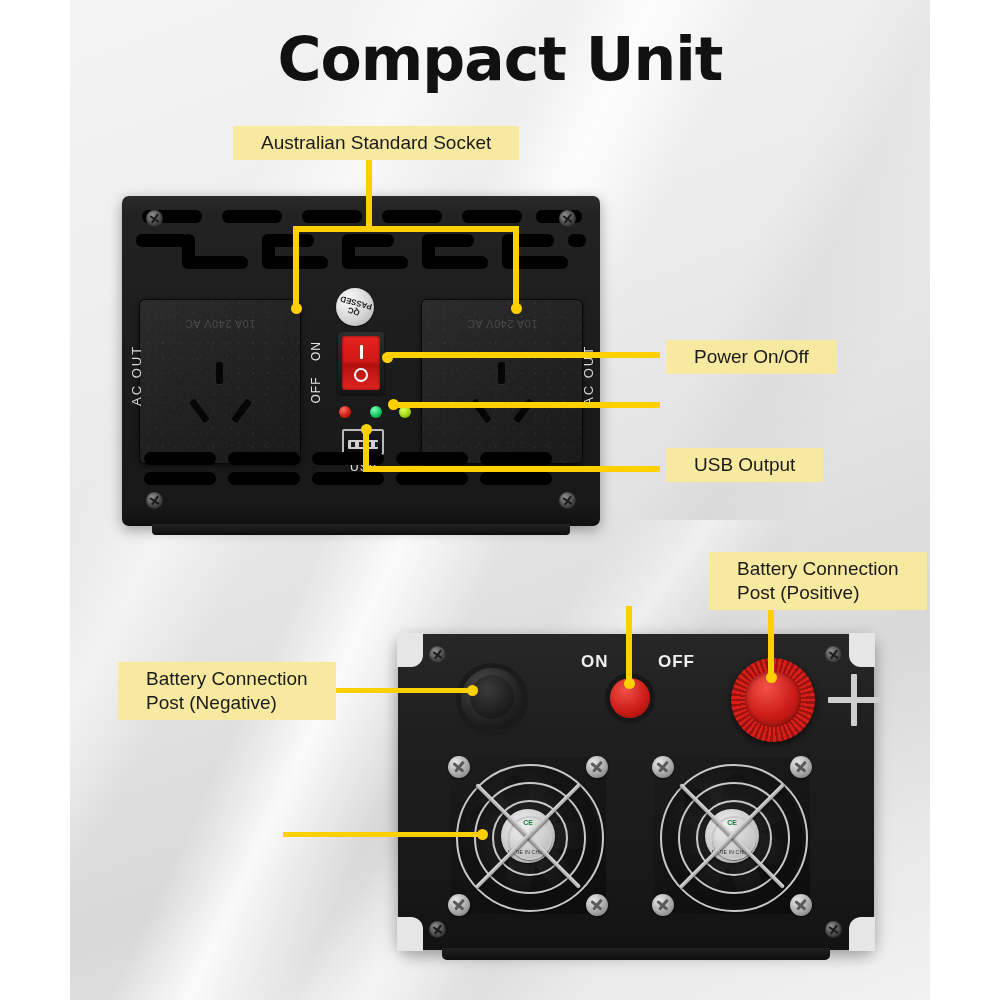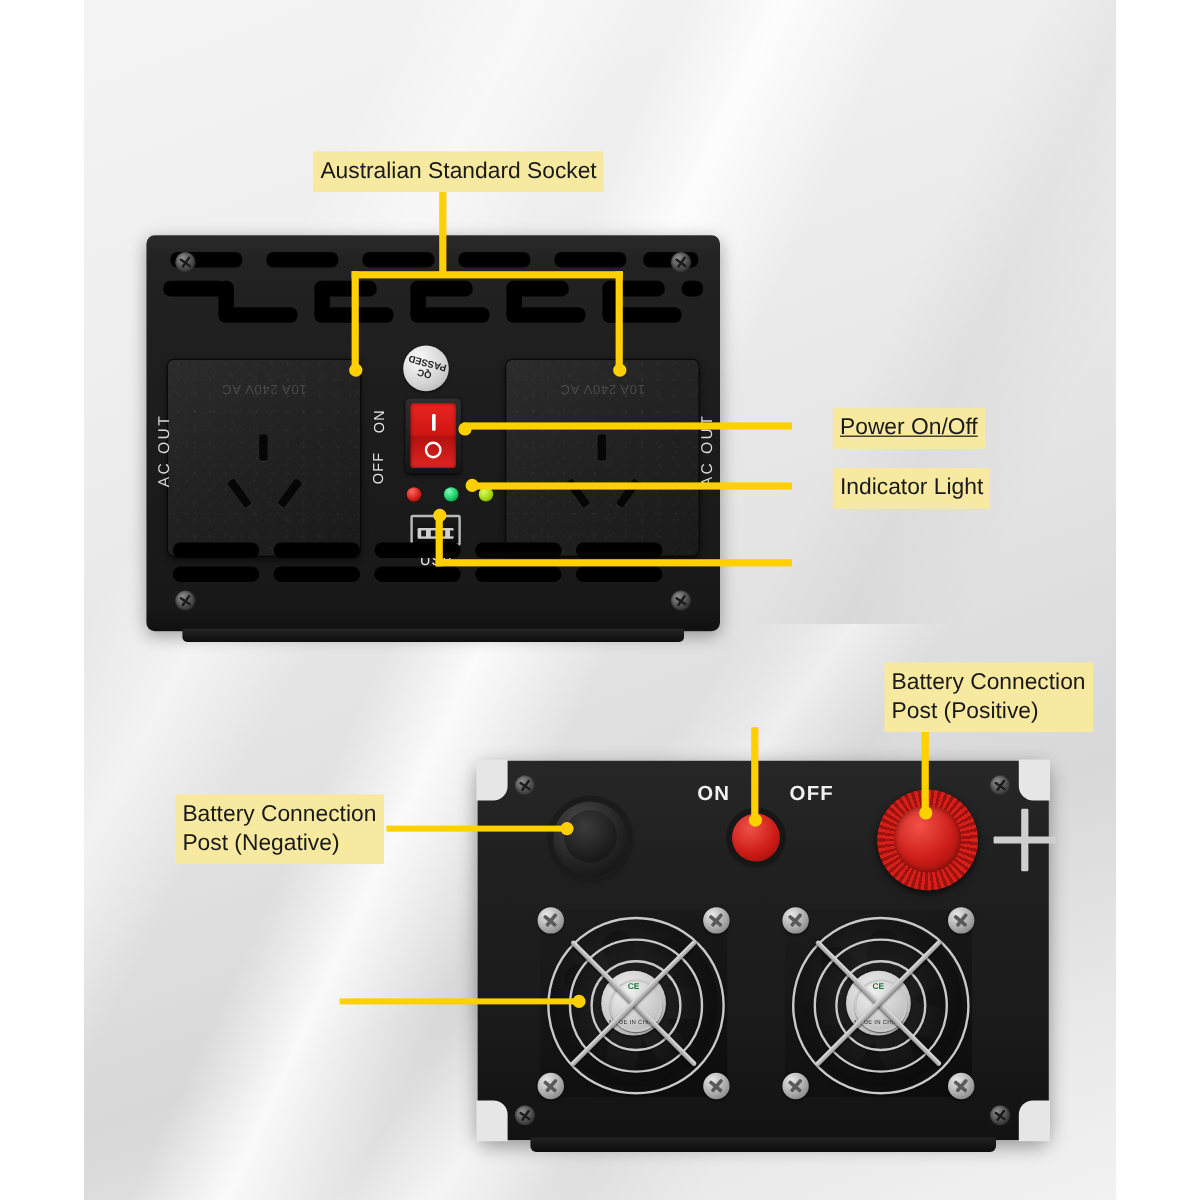--- a/index.html
+++ b/index.html
@@ -40,23 +40,22 @@
   
   .title{
     position:absolute;left:0;top:24px;width:1000px;text-align:center;
     font-size:60px;font-weight:bold;color:#111;letter-spacing:-1px;
     font-family:"DejaVu Sans","Liberation Sans",sans-serif;
   }
 
   
   .callout{
     position:absolute;background:#f7eaa0;color:#1a1a1a;
-    font-size:19px;line-height:24px;padding:5px 6px;white-space:pre;
+    font-size:19px;line-height:24px;padding:5px 28px;white-space:pre;
     font-family:"Liberation Sans",sans-serif;
-    margin-left:28px;
   }
   .lead{position:absolute;background:#ffd000;}
   .dot{position:absolute;width:11px;height:11px;border-radius:50%;background:#ffd000;}
 
   
   .screw{
     position:absolute;width:17px;height:17px;border-radius:50%;
     background:radial-gradient(circle at 35% 30%,#8d8d8d,#4a4a4a 55%,#232323 100%);
     box-shadow:0 0 2px rgba(0,0,0,.8) inset;
   }
@@ -259,20 +258,21 @@
 </style>
 </head>
 <body>
 
 <div id="stage">
 
   <div class="bg-panel"></div>
   <div class="bg-sheen"></div>
   <div class="bg-diag"></div>
 
+  <div class="title">Compact Unit</div>
 
   <div id="unitTop">
 
     <div class="vent-top">
       <div class="vslot" style="left:6px;top:0;width:60px;height:13px;"></div>
       <div class="vslot" style="left:86px;top:0;width:60px;height:13px;"></div>
       <div class="vslot" style="left:166px;top:0;width:60px;height:13px;"></div>
       <div class="vslot" style="left:246px;top:0;width:60px;height:13px;"></div>
       <div class="vslot" style="left:326px;top:0;width:60px;height:13px;"></div>
       <div class="vslot" style="left:400px;top:0;width:46px;height:13px;"></div>
@@ -462,20 +462,20 @@
   <div class="lead" style="left:768px;top:606px;width:6px;height:72px;"></div>
   <div class="dot" style="left:766px;top:672px;"></div>
 
   <div class="lead" style="left:322px;top:688px;width:152px;height:5px;"></div>
   <div class="dot" style="left:467px;top:685px;"></div>
 
   <div class="lead" style="left:283px;top:832px;width:200px;height:5px;"></div>
   <div class="dot" style="left:477px;top:829px;"></div>
 
   <div class="callout" style="left:233px;top:126px;">Australian Standard Socket</div>
-  <div class="callout" style="left:666px;top:340px;text-decoration:underline;">Power On/Off</div>
-  <div class="callout" style="left:666px;top:390px;">Indicator Light</div>
+  <div class="callout" style="left:666px;top:340px;">Power On/Off</div>
+  <div class="callout" style="left:666px;top:448px;">USB Output</div>
   <div class="callout" style="left:709px;top:552px;">Battery Connection
 Post (Positive)</div>
   <div class="callout" style="left:118px;top:662px;">Battery Connection
 Post (Negative)</div>
 
 </div>
 
 </body></html>

